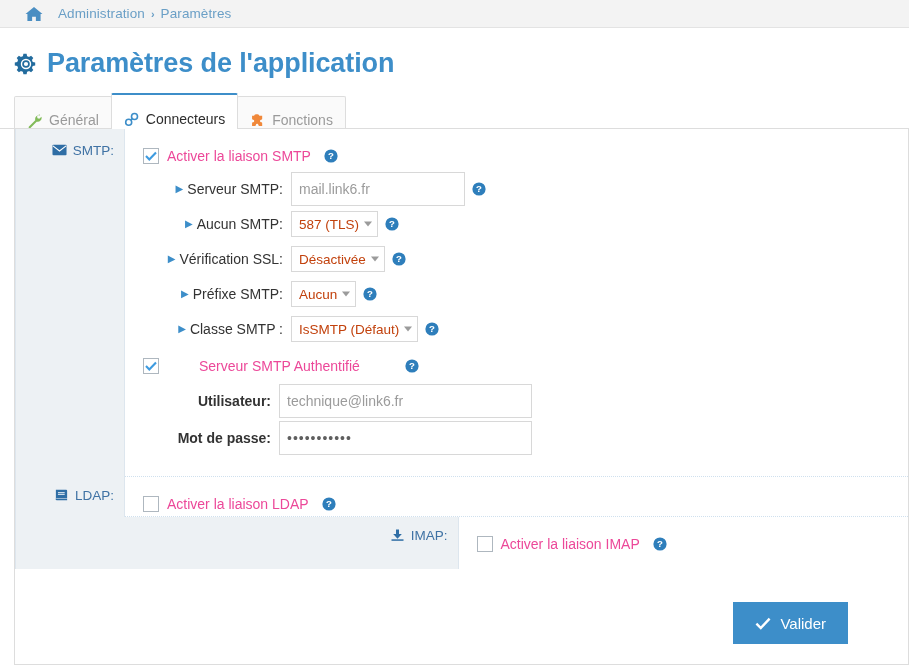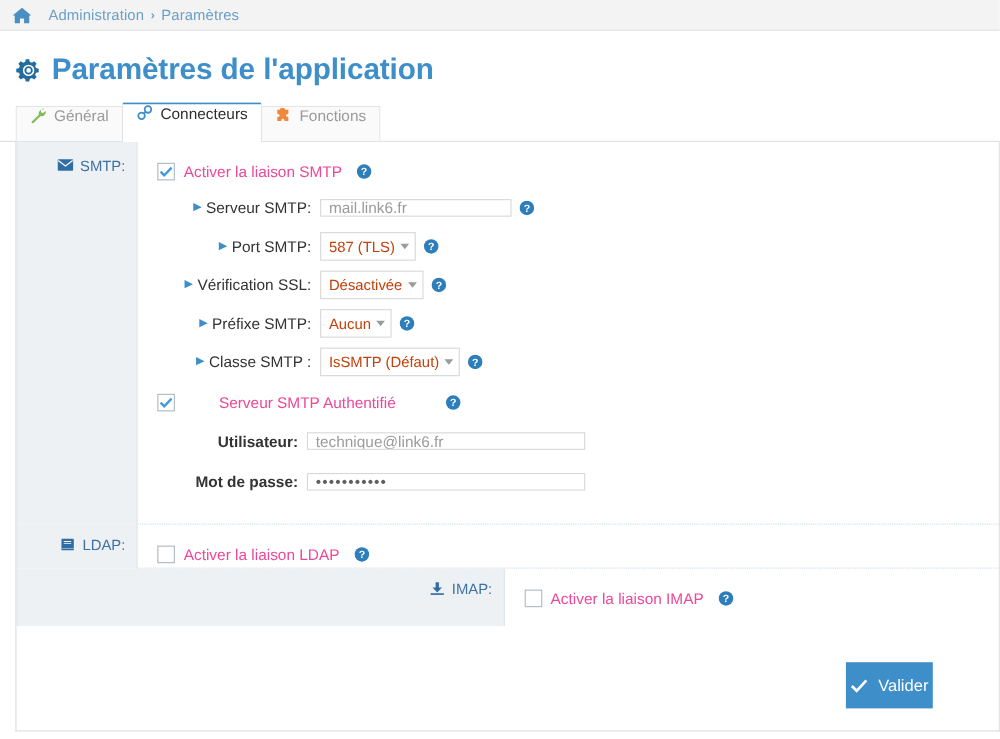--- a/index.html
+++ b/index.html
@@ -12,21 +12,21 @@
   }
   .page { position: relative; width: 909px; height: 672px; background: #fff; }
 
   
   .breadcrumb-bar {
     height: 28px;
     background: #f3f3f3;
     border-bottom: 1px solid #e3e3e3;
     display: flex;
     align-items: center;
-    padding: 0 0 0 10px;
+    padding: 0 0 0 24px;
     font-size: 13.5px;
   }
   .home-icon { width: 20px; height: 16px; margin-right: 14px; display:block; }
   .crumb-link {
     color: #6a9fc6;
     font-size: 13.5px;
     text-decoration: none;
     letter-spacing: .1px;
   }
   .crumb-sep { color: #6a9fc6; font-size: 11px; margin: 0 6px; font-weight: bold; }
@@ -47,21 +47,21 @@
   
   .tabs {
     display: flex;
     align-items: flex-end;
     padding-left: 14px;
     border-bottom: 1px solid #ddd;
     height: 36px;
     position: relative;
   }
   .tab {
-    display: flex; align-items: flex-start;
+    display: flex; align-items: flex-end;
     height: 32px;
     padding: 0 12px;
     border: 1px solid #ddd;
     border-bottom: none;
     background: #fafafa;
     font-size: 14px;
     color: #9a9a9a;
     margin-right: -1px;
     position: relative;
     border-radius: 2px 2px 0 0;
@@ -139,21 +139,21 @@
   .field-label {
     font-size: 14px; color: #333;
     text-align: right;
     display: flex; align-items: center; justify-content: flex-end;
   }
   .field-label.indent { width: 140px; min-width: 140px; }
   .field-label.sub { width: 128px; min-width: 128px; padding-left: 12px; font-weight: bold; }
   .bullet { color: #3d8ec9; font-size: 10px; margin-right: 4px; line-height: 1; }
 
   .txtin {
-    height: 16px;
+    height: 34px;
     border: 1px solid #d8d8d8;
     background: #fff;
     font-size: 14px;
     color: #9b9b9b;
     padding: 0 7px;
     margin-left: 8px;
     line-height: 24px;
     font-family: "Liberation Sans", sans-serif;
     outline: none;
   }
@@ -183,21 +183,21 @@
 
   .helpico { margin-left: 7px; display: block; flex: 0 0 auto; }
 
   
   .btn-wrap { position: absolute; right: 60px; bottom: 20px; }
   .btn-valider {
     background: #3d8ec9;
     color: #fff;
     border: none;
     height: 42px;
-    padding: 0 4px;
+    padding: 0 22px;
     font-size: 15px;
     display: inline-flex; align-items: center;
     cursor: pointer;
     font-family: "Liberation Sans", sans-serif;
   }
   .btn-valider .ck { margin-right: 9px; display:block; }
 </style>
 </head>
 <body>
 
@@ -296,21 +296,21 @@
               <svg class="helpico" width="14" height="14" viewBox="0 0 14 14" xmlns="http://www.w3.org/2000/svg">
                 <circle cx="7" cy="7" r="6.6" fill="#2e7ebb"></circle>
                 <text x="7" y="10.4" font-size="9.6" font-family="Liberation Sans, sans-serif" font-weight="bold" fill="#fff" text-anchor="middle">?</text>
               </svg>
             </span>
           </div>
 
           <div class="field-row">
             <span class="field-label indent">
               <span class="bullet">▶</span>
-              <span>Port SMTP:</span>
+              <span>Aucun SMTP:</span>
             </span>
             <span class="sel">
               <span>587 (TLS)</span>
               <span class="caret"></span>
             </span>
             <span>
               <svg class="helpico" width="14" height="14" viewBox="0 0 14 14" xmlns="http://www.w3.org/2000/svg">
                 <circle cx="7" cy="7" r="6.6" fill="#2e7ebb"></circle>
                 <text x="7" y="10.4" font-size="9.6" font-family="Liberation Sans, sans-serif" font-weight="bold" fill="#fff" text-anchor="middle">?</text>
               </svg>

